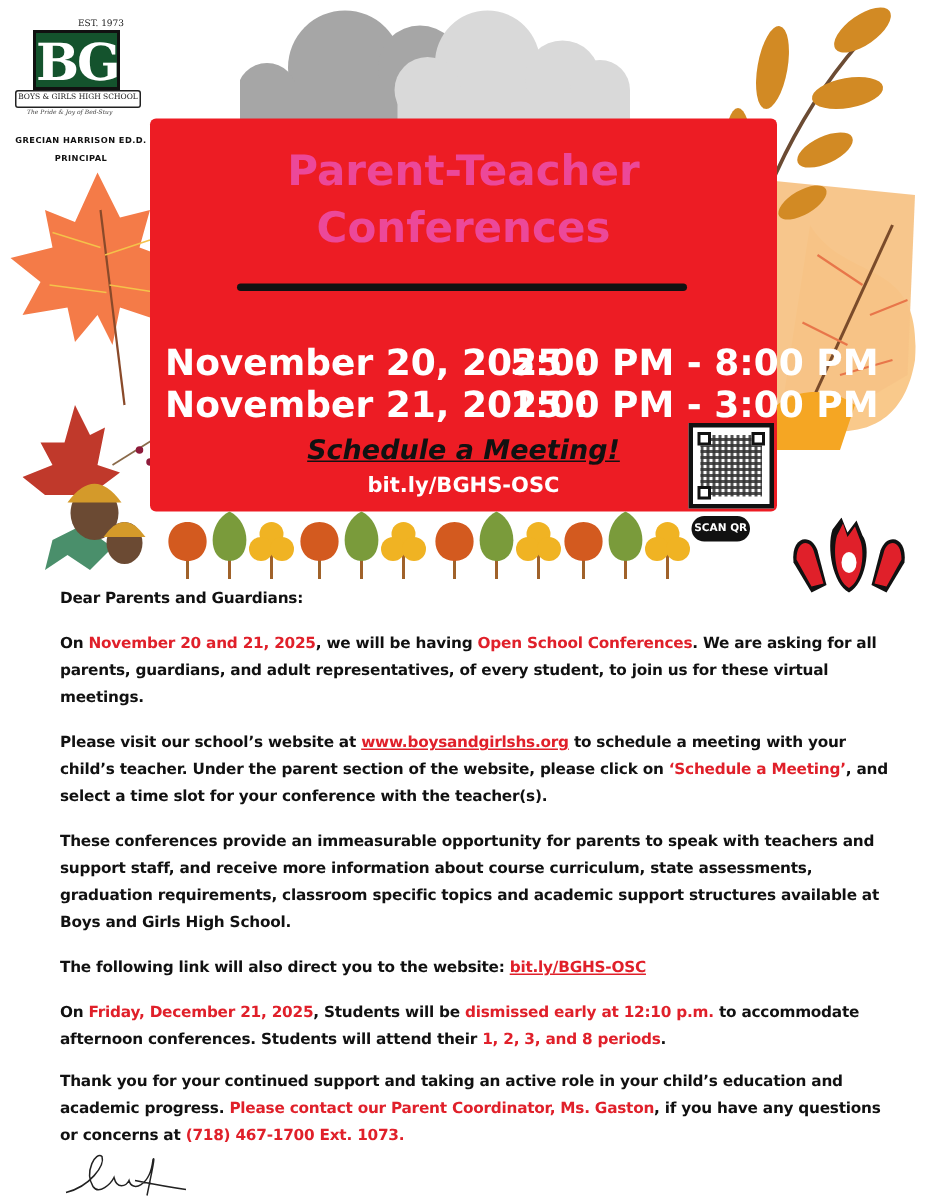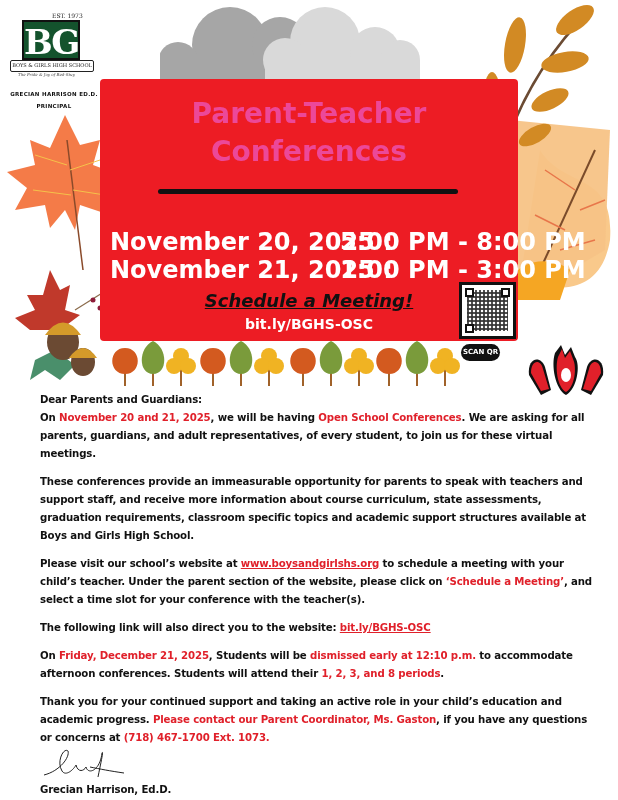--- a/index.html
+++ b/index.html
@@ -30,21 +30,21 @@
   .qr-inner { position:absolute; left:5px; top:5px; width:41px; height:41px;
     background-image:
       linear-gradient(90deg, rgba(0,0,0,.85) 50%, transparent 50%),
       linear-gradient(0deg, rgba(0,0,0,.85) 50%, transparent 50%);
     background-size:4px 3px, 3px 4px; opacity:.8; }
   .qr-corner { position:absolute; width:9px; height:9px; border:2px solid #111; background:#fff; box-sizing:border-box; }
   .scan-qr { left:461px; top:344px; width:39px; height:17px; background:#111; color:#fff; border-radius:9px; font-size:7px; font-weight:bold; text-align:center; line-height:17px; }
 
   
   .body { left:40px; top:391px; width:560px; font-family:"DejaVu Sans", sans-serif; font-weight:bold; font-size:10.2px; line-height:18px; color:#111; letter-spacing:-0.15px; }
-  .body p { margin:0 0 10px 0; }
+  .body p { margin:12px 0 10px 0; }
   .body p.tight { margin:0; }
   .red { color:#e0202a; }
   .link { color:#e0202a; text-decoration:underline; }
   .sig { height:34px; position:relative; }
 </style>
 </head>
 <body>
 
 <svg class="abs" style="left:160px;top:0" width="270" height="82" viewBox="0 0 270 82">
   <g fill="#a6a6a6">
@@ -203,24 +203,24 @@
   <path d="M28 8 L 34 0 L 38 10 L 44 2 L 48 12 C 54 20, 50 44, 39 50 C 28 44, 24 20, 28 8 Z" fill="#111"></path>
   <path d="M31 12 L 35 4 L 38 13 L 43 6 L 46 14 C 50 22, 48 42, 39 47 C 30 42, 28 22, 31 12 Z" fill="#e0202a"></path>
   <ellipse cx="39" cy="30" rx="5" ry="7" fill="#fff"></ellipse>
 </svg>
 
 <div class="abs body">
   <p class="tight">Dear Parents and Guardians:</p>
   <p>
     <span>On </span><span class="red">November 20 and 21, 2025</span><span>, we will be having </span><span class="red">Open School Conferences</span><span>. We are asking for all parents, guardians, and adult representatives, of every student, to join us for these virtual meetings.</span>
   </p>
+  <p>
+    <span>Please visit our school’s website at </span><span class="link">www.boysandgirlshs.org</span><span> to schedule a meeting with your child’s teacher. Under the parent section of the website, please click on </span><span class="red">‘Schedule a Meeting’</span><span>, and select a time slot for your conference with the teacher(s).</span>
+  </p>
   <p>These conferences provide an immeasurable opportunity for parents to speak with teachers and support staff, and receive more information about course curriculum, state assessments, graduation requirements, classroom specific topics and academic support structures available at Boys and Girls High School.</p>
-  <p>
-    <span>Please visit our school’s website at </span><span class="link">www.boysandgirlshs.org</span><span> to schedule a meeting with your child’s teacher. Under the parent section of the website, please click on </span><span class="red">‘Schedule a Meeting’</span><span>, and select a time slot for your conference with the teacher(s).</span>
-  </p>
   <p>
     <span>The following link will also direct you to the website: </span><span class="link">bit.ly/BGHS-OSC</span>
   </p>
   <p>
     <span>On </span><span class="red">Friday, December 21, 2025</span><span>, Students will be </span><span class="red">dismissed early at 12:10 p.m.</span><span> to accommodate afternoon conferences. Students will attend their </span><span class="red">1, 2, 3, and 8 periods</span><span>.</span>
   </p>
   <p class="tight">
     <span>Thank you for your continued support and taking an active role in your child’s education and academic progress. </span><span class="red">Please contact our Parent Coordinator, Ms. Gaston</span><span>, if you have any questions or concerns at </span><span class="red">(718) 467-1700 Ext. 1073.</span>
   </p>
   <div class="sig">

